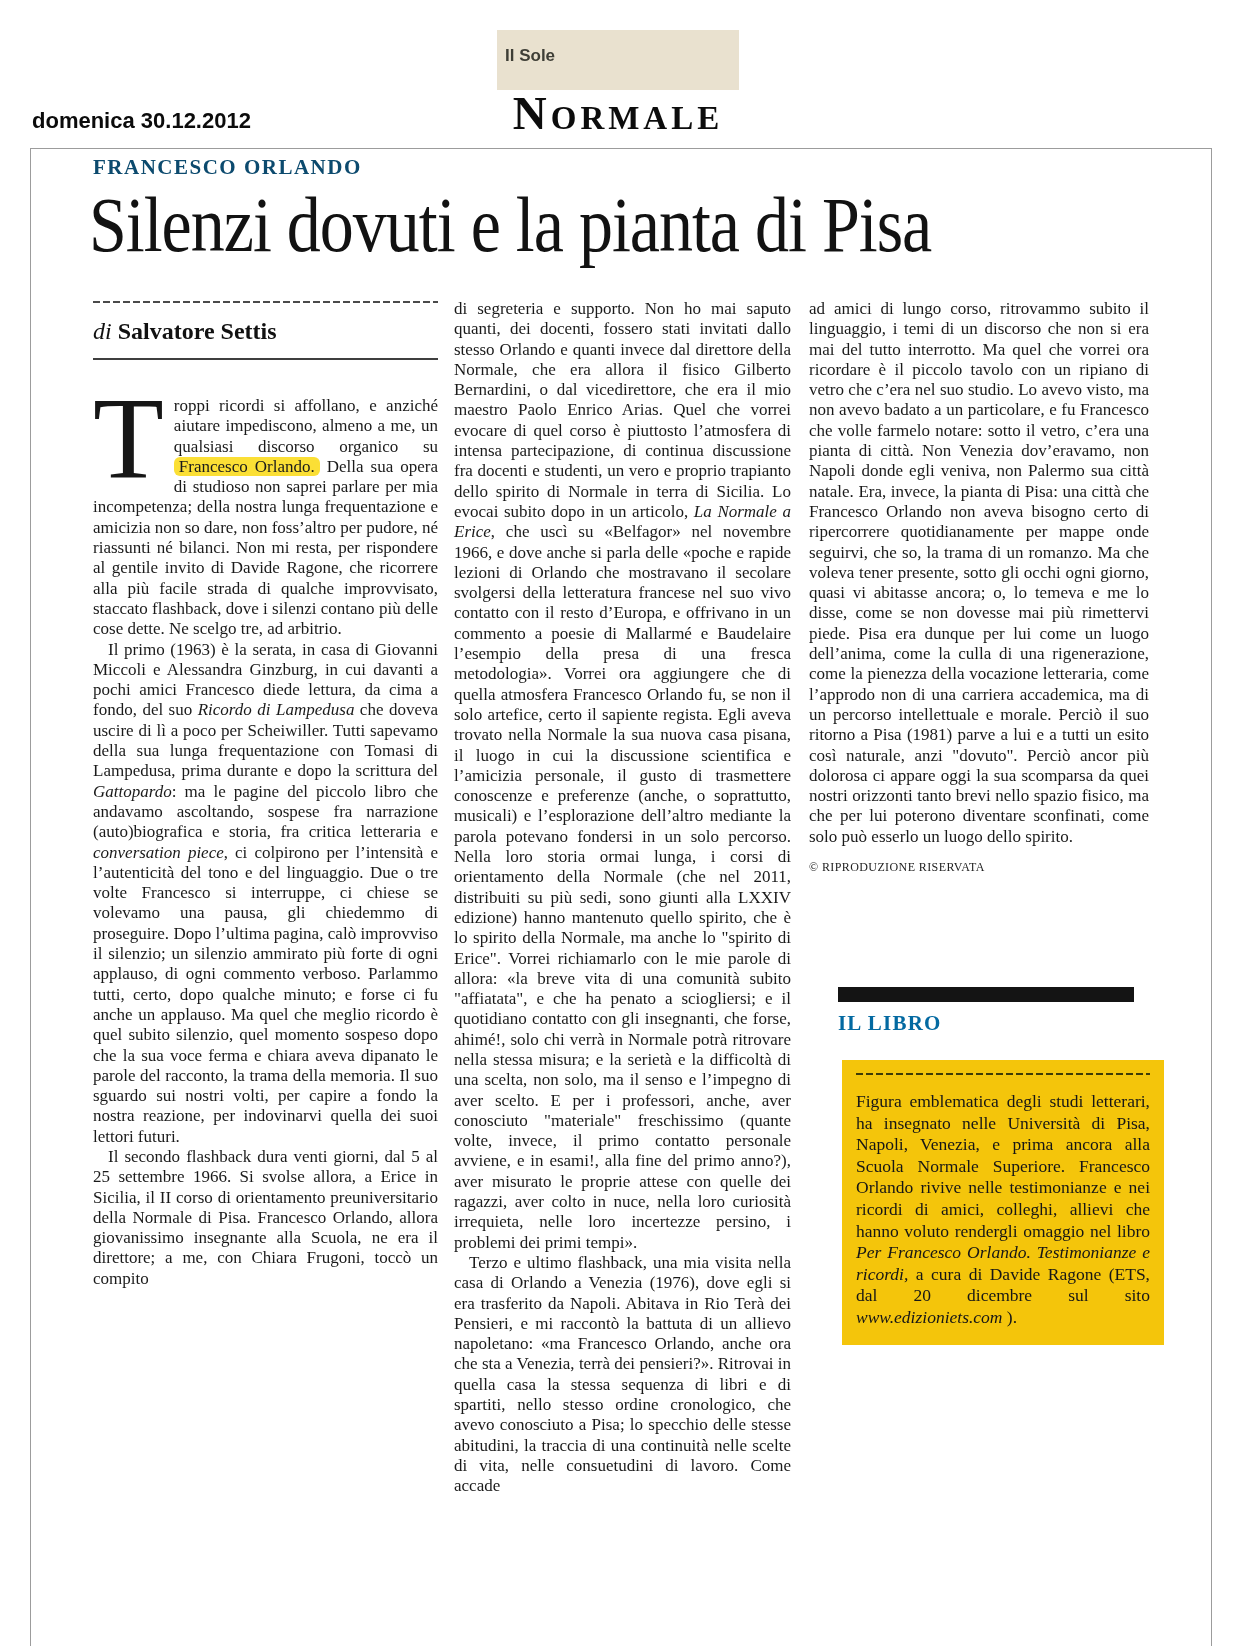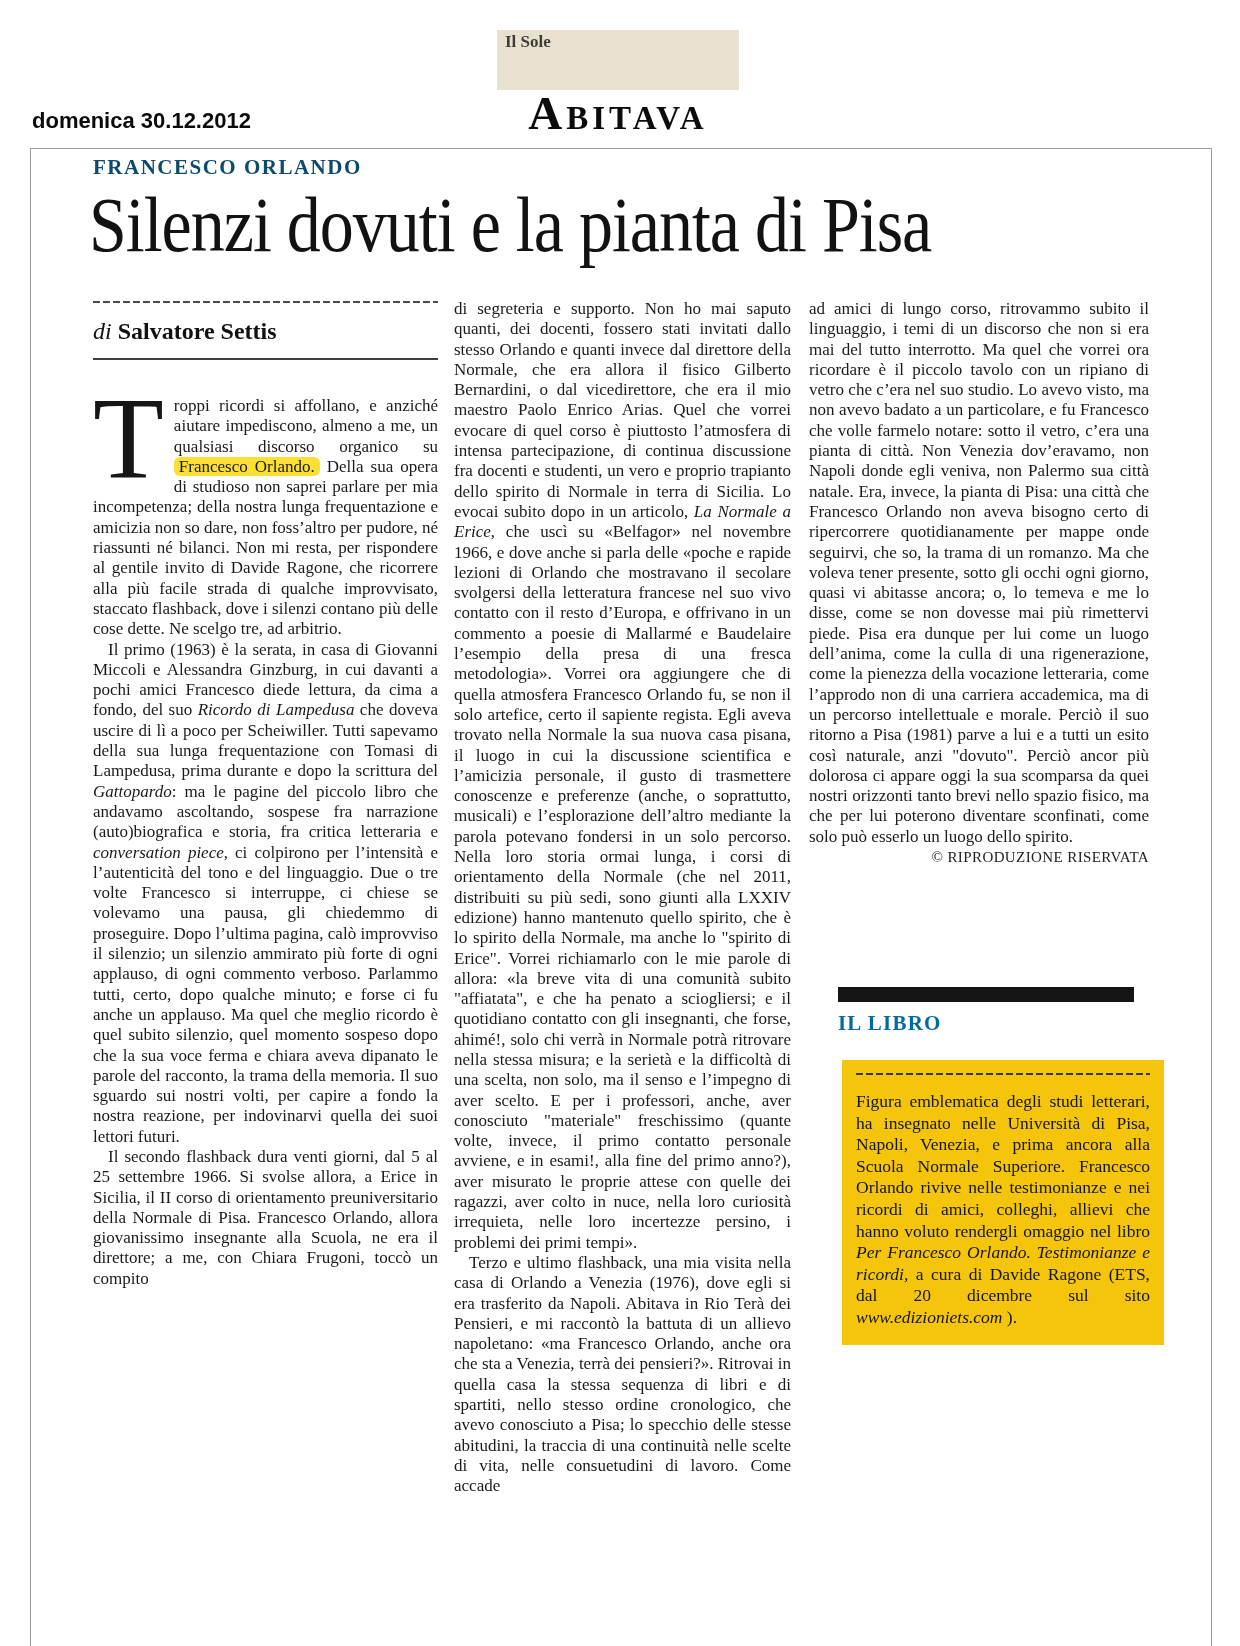--- a/index.html
+++ b/index.html
@@ -3,21 +3,21 @@
 <meta charset="utf-8">
 <style>
   html,body{margin:0;padding:0;}
   body{width:1240px;height:1646px;background:#ffffff;position:relative;overflow:hidden;
        font-family:"Liberation Serif", serif;color:#1a1a1a;}
   .date{position:absolute;left:32px;top:108px;font-family:"Liberation Sans",sans-serif;
         font-weight:bold;font-size:22px;color:#0b0b0b;}
   
   .brandbox{position:absolute;left:497px;top:30px;width:242px;height:60px;
             background:var(--masthead-bg,#e9e1cf);}
-  .brand-small{position:absolute;left:8px;top:2px;font-family:Liberation Serif, serif;
+  .brand-small{position:absolute;left:8px;top:16px;font-family:Liberation Sans, sans-serif;
                font-weight:bold;font-size:17px;color:#3e3e36;}
   .brand-large{position:absolute;left:30px;top:-3px;font-family:"DejaVu Serif",serif;
                font-weight:bold;font-size:48px;line-height:60px;color:#55544a;
                text-shadow:2px 2px 0 #cfc8b4,3px 3px 0 rgba(60,60,50,.45);letter-spacing:1px;}
   .edition{position:absolute;left:483px;top:88px;width:270px;text-align:center;
            font-family:"Liberation Serif",serif;font-weight:bold;font-size:47px;line-height:50px;
            font-variant-caps:small-caps;letter-spacing:4px;color:#0c0c0c;}
   
   .frame{position:absolute;left:30px;top:148px;width:1180px;height:1497px;
          border:1.5px solid #9c9c9c;background:#fff;}
@@ -39,40 +39,40 @@
   .col{position:absolute;font-size:17px;line-height:20.3px;text-align:justify;}
   .col1body{left:62px;top:247px;width:345px;}
   .col2body{left:423px;top:150px;width:337px;}
   .col3body{left:778px;top:150px;width:340px;}
   .para{margin:0;}
   .para.indent{text-indent:15px;}
   .dropcap{float:left;font-size:116px;line-height:82px;padding:2px 10px 0 0;color:#161616;}
   .it{font-style:italic;}
   .hl{background:var(--highlight,#fbdf35);border-radius:6px;padding:0 5px;
       box-decoration-break:clone;-webkit-box-decoration-break:clone;}
-  .copyright{text-align:right;font-size:15px;letter-spacing:.4px;color:#222;}
+  .copyright{margin-top:10px;text-align:left;font-size:12px;letter-spacing:.4px;color:#222;}
   
   .libro{position:absolute;left:778px;top:838px;width:340px;}
   .libro-bar{margin-left:29px;width:296px;height:15px;background:#141414;}
   .libro-label{margin:9px 0 0 29px;font-weight:bold;font-size:21px;letter-spacing:1.2px;color:#0369a1;}
   .libro-box{margin:24px 0 0 33px;width:322px;box-sizing:border-box;
              background:var(--book-box,#f4c50b);padding:13px 14px 16px 14px;}
   .libro-rule{height:2px;margin-bottom:16px;
               background:repeating-linear-gradient(90deg,#3e3a06 0 7px,transparent 7px 10px);}
   .libro-text{font-size:17.5px;line-height:21.6px;text-align:justify;color:#161616;}
 </style>
 </head>
 <body>
 
 <div class="date">domenica 30.12.2012</div>
 
 <div class="brandbox">
   <span class="brand-small">Il Sole</span>
 </div>
-<div class="edition">Abitava</div>
+<div class="edition">Normale</div>
 
 <div class="frame">
   <div class="kicker">FRANCESCO ORLANDO</div>
   <h1 class="title">Silenzi dovuti e la pianta di Pisa</h1>
 
   <div class="bylineblock">
     <div class="rule-dashed"></div>
     <div class="byline">
       <span class="by-prefix">di</span>
       <span class="by-name">Salvatore Settis</span>

